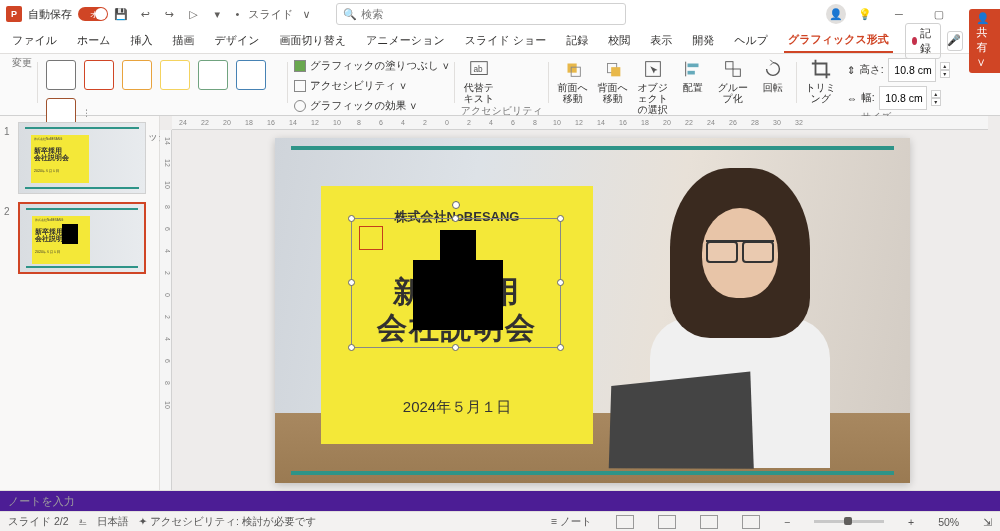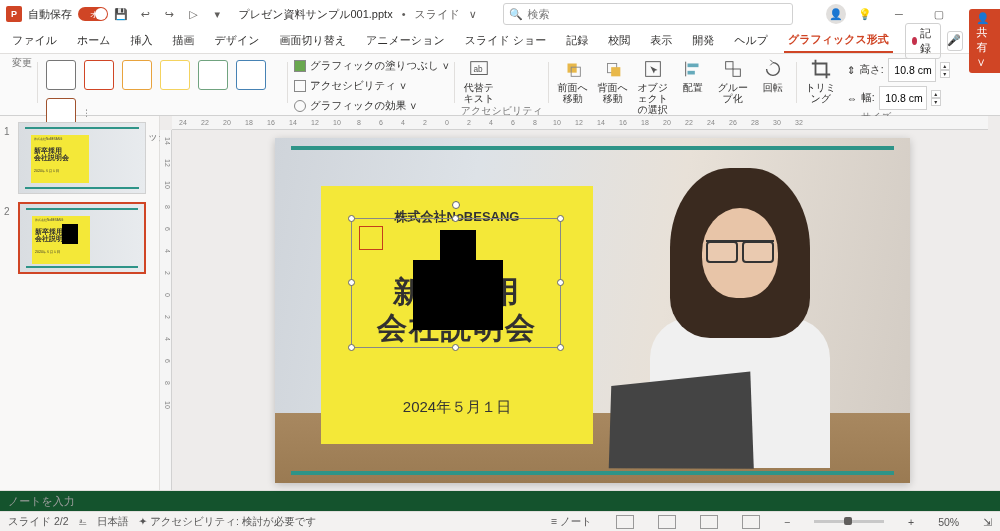--- a/index.html
+++ b/index.html
@@ -96,21 +96,21 @@
 .svg-placed { position: absolute; left: 138px; top: 92px; width: 90px; height: 100px; background: #000; clip-path: polygon(30% 0, 70% 0, 70% 30%, 100% 30%, 100% 100%, 0 100%, 0 30%, 30% 30%); }
 .sel-frame { position: absolute; left: 76px; top: 80px; width: 210px; height: 130px; border: 1px solid #888; }
 .handle { position: absolute; width: 7px; height: 7px; background: #fff; border: 1px solid #666; border-radius: 50%; }
 .h-nw{top:-4px;left:-4px}.h-n{top:-4px;left:calc(50% - 4px)}.h-ne{top:-4px;right:-4px}
 .h-w{top:calc(50% - 4px);left:-4px}.h-e{top:calc(50% - 4px);right:-4px}
 .h-sw{bottom:-4px;left:-4px}.h-s{bottom:-4px;left:calc(50% - 4px)}.h-se{bottom:-4px;right:-4px}
 .rot-handle { position: absolute; top: -18px; left: calc(50% - 4px); width: 8px; height: 8px; border: 1px solid #666; border-radius: 50%; background: #fff; }
 .sel-inner { position: absolute; left: 84px; top: 88px; width: 24px; height: 24px; border: 1.5px solid #c43e1c; }
 
 
-.notes { height: 21px; background: #14532d; border-top: 1px solid #e1dfdd; padding: 3px 8px; color: #9e9e9e; font-size: 11px; }
+.notes { height: 21px; background: #4c1d95; border-top: 1px solid #e1dfdd; padding: 3px 8px; color: #9e9e9e; font-size: 11px; }
 
 
 .status { height: 20px; background: #f3f2f1; border-top: 1px solid #e1dfdd; display: flex; align-items: center; padding: 0 8px; font-size: 10.5px; color: #555; gap: 10px; }
 .status-right { margin-left: auto; display: flex; align-items: center; gap: 24px; }
 .view-btn { width: 18px; height: 14px; border: 1px solid #999; }
 .zoom-slider { width: 70px; height: 3px; background: #c8c8c8; position: relative; }
 .zoom-slider::after { content: ""; position: absolute; left: 30px; top: -3px; width: 8px; height: 8px; background: #605e5c; border-radius: 2px; }
 </style>
 </head>
 <body>
@@ -118,21 +118,20 @@
 <div class="titlebar">
   <div class="app-icon">P</div>
   <span class="autosave-lbl">自動保存</span>
   <div class="toggle"></div>
   <span style="color:#fff;font-size:8px;margin-left:-24px;z-index:1">オン</span>
   <span class="qat-icon">💾</span>
   <span class="qat-icon">↩</span>
   <span class="qat-icon">↪</span>
   <span class="qat-icon">▷</span>
   <span class="qat-icon">▾</span>
-  <span class="doc-name">プレゼン資料サンプル001.pptx</span>
   <span class="saved">&nbsp;•&nbsp;</span>
   <span class="saved">スライド</span>
   <span class="saved">&nbsp;∨</span>
   <div class="searchbox">
     <span>🔍</span>
     <input placeholder="検索" style="">
   </div>
   <div class="titlebar-right">
     <div class="avatar">👤</div>
     <span class="qat-icon">💡</span>

